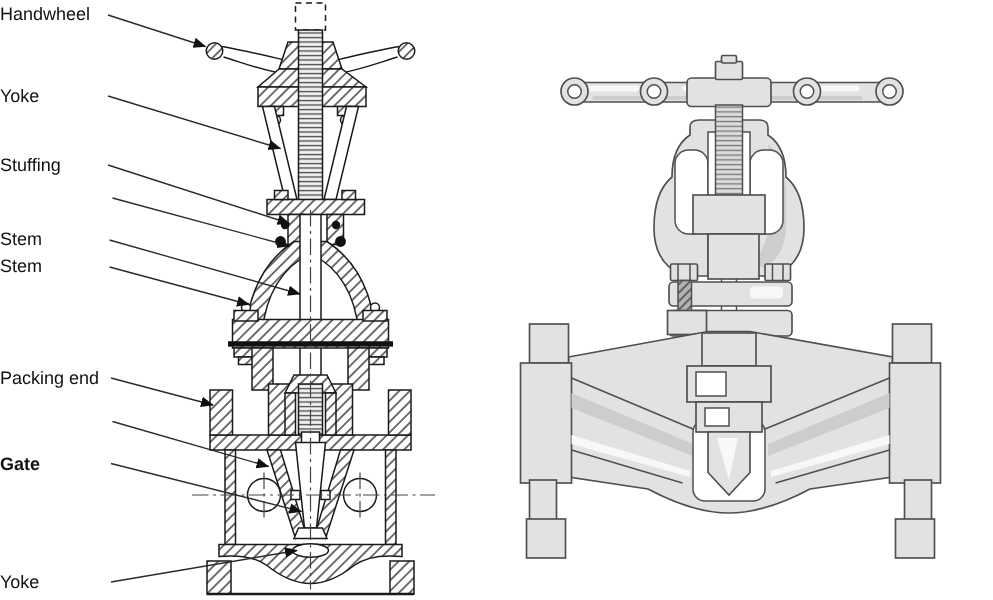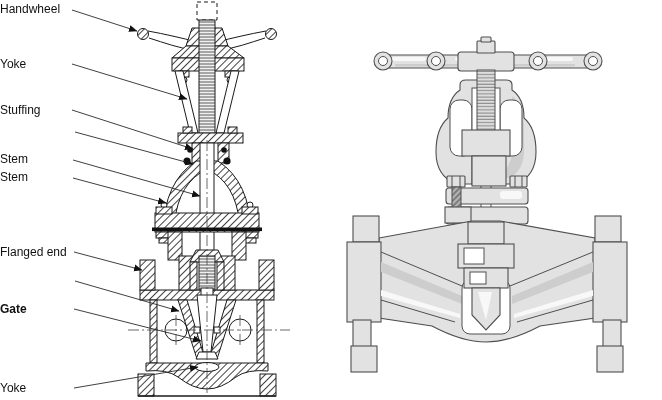--- a/index.html
+++ b/index.html
@@ -285,17 +285,17 @@
       <path class="ghl" d="M478,292 L492,292 L486,320 Z"></path>
     </g>
   </g>
 </svg>
 
 <div class="lbl lbl-handwheel">Handwheel</div>
 <div class="lbl lbl-yoke">Yoke</div>
 <div class="lbl lbl-packing">Stuffing</div>
 <div class="lbl lbl-stem">Stem</div>
 <div class="lbl lbl-body">Stem</div>
-<div class="lbl lbl-flangedend">Flanged end</div>
+<div class="lbl lbl-flangedend">Packing end</div>
 <div class="lbl lbl-gate">Gate</div>
 <div class="lbl lbl-yoke2">Yoke</div>
 
 </div>
 
 </body></html>

